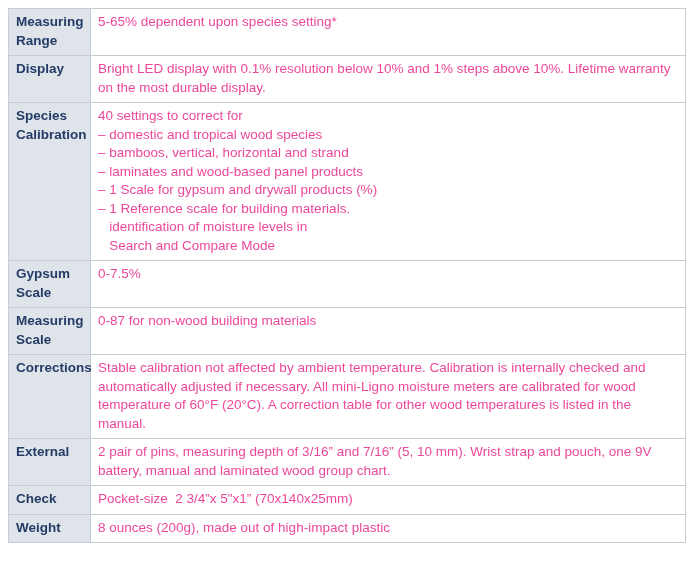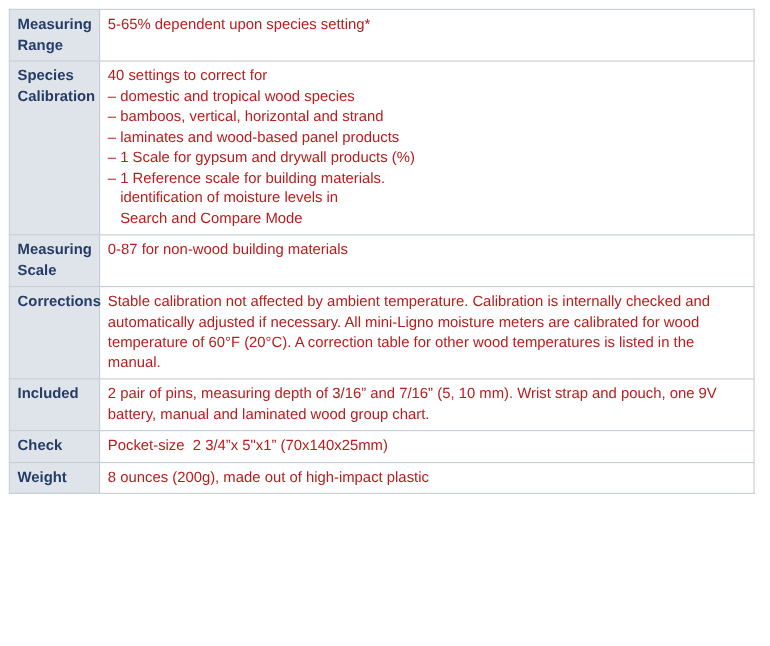--- a/index.html
+++ b/index.html
@@ -31,64 +31,72 @@
     box-sizing: border-box;
   }
   table.spec-table th {
     width: 82px;
     background: #dee4ea;
     color: #253c66;
     font-weight: 700;
     white-space: normal;
   }
   table.spec-table td {
-    color: #b91c1c;
+    color: #ec4899;
     background: #ffffff;
     white-space: pre-wrap;
     word-wrap: break-word;
   }
 </style>
 </head>
 <body>
 
 <div class="page">
   <table class="spec-table">
     <tbody>
   <tr>
     <th>Measuring Range</th>
     <td>5-65% dependent upon species setting*</td>
   </tr>
 
+  <tr>
+    <th>Display</th>
+    <td>Bright LED display with 0.1% resolution below 10% and 1% steps above 10%. Lifetime warranty on the most durable display.</td>
+  </tr>
 
   <tr>
     <th>Species Calibration</th>
     <td>40 settings to correct for
 – domestic and tropical wood species
 – bamboos, vertical, horizontal and strand
 – laminates and wood-based panel products
 – 1 Scale for gypsum and drywall products (%)
 – 1 Reference scale for building materials.
    identification of moisture levels in
    Search and Compare Mode</td>
   </tr>
 
+  <tr>
+    <th>Gypsum Scale</th>
+    <td>0-7.5%</td>
+  </tr>
 
   <tr>
     <th>Measuring Scale</th>
     <td>0-87 for non-wood building materials</td>
   </tr>
 
   <tr>
     <th>Corrections</th>
     <td>Stable calibration not affected by ambient temperature. Calibration is internally checked and automatically adjusted if necessary. All mini-Ligno moisture meters are calibrated for wood temperature of 60°F (20°C). A correction table for other wood temperatures is listed in the manual.</td>
   </tr>
 
 
   <tr>
-    <th>Included</th>
+    <th>External</th>
     <td>2 pair of pins, measuring depth of 3/16” and 7/16” (5, 10 mm). Wrist strap and pouch, one 9V battery, manual and laminated wood group chart.</td>
   </tr>
 
   <tr>
     <th>Check</th>
     <td>Pocket-size  2 3/4”x 5"x1” (70x140x25mm)</td>
   </tr>
 
   <tr>
     <th>Weight</th>

